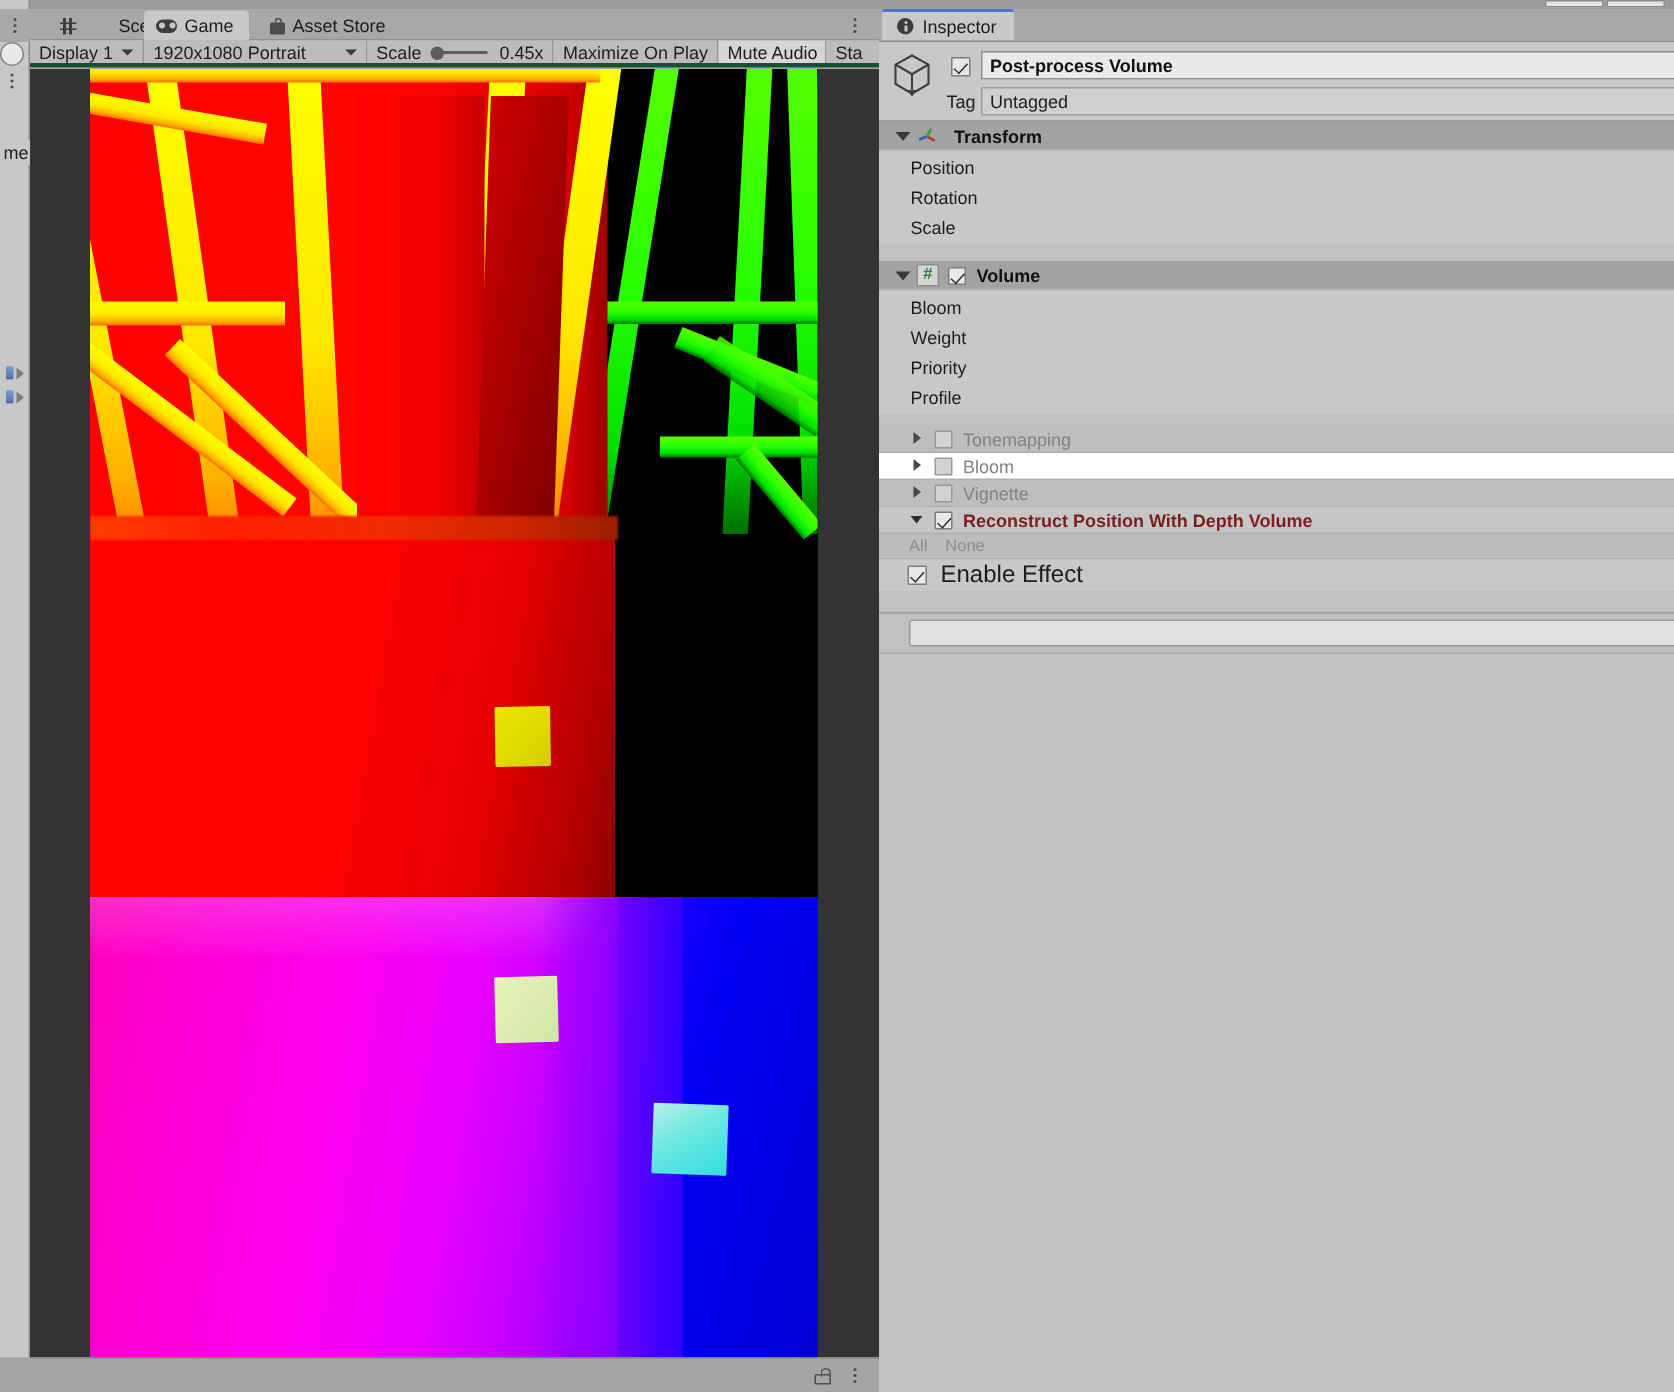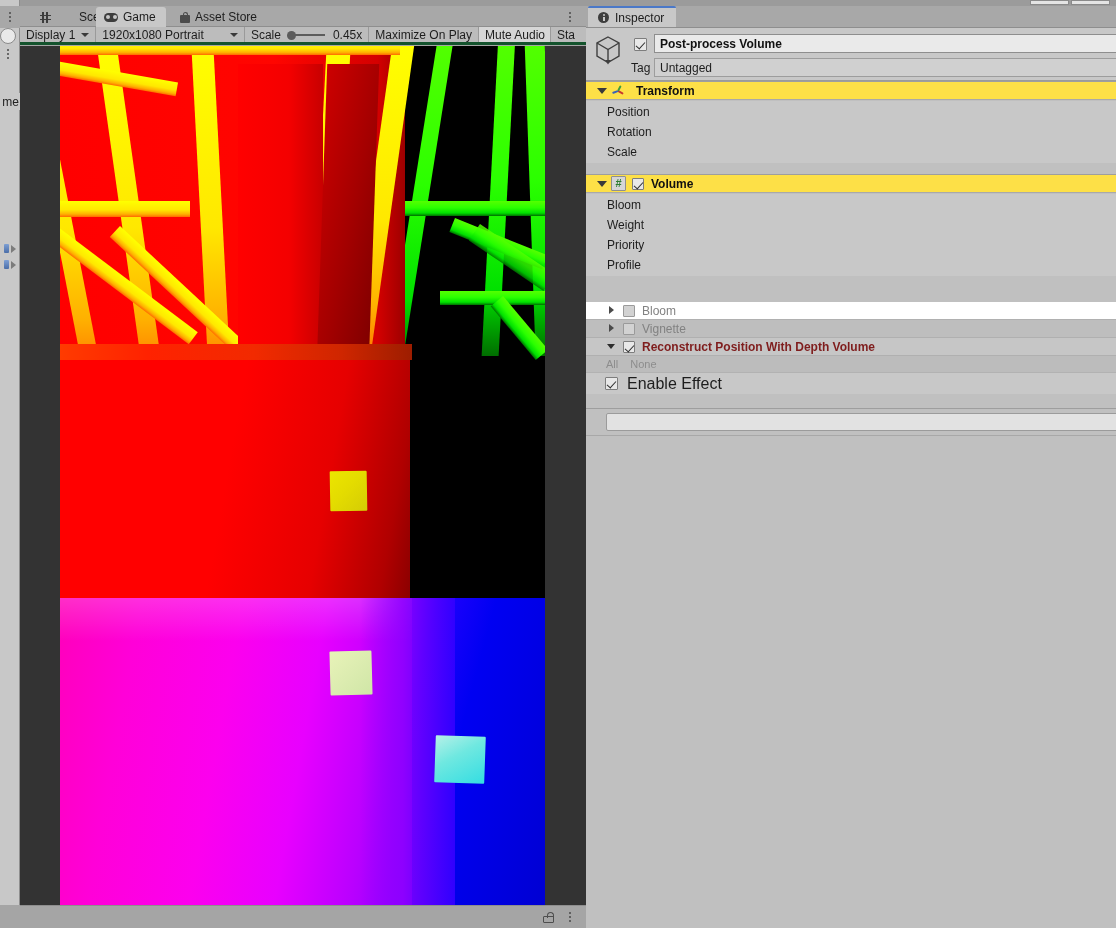--- a/index.html
+++ b/index.html
@@ -445,21 +445,21 @@
     background: #d0d0d0;
     border: 1px solid #9d9d9d;
     box-sizing: border-box;
     display: flex; align-items: center; padding-left: 5px;
     font-size: 12px; color: #1d1d1d;
   }
 
   
   .comp-header {
     position: absolute; left: 0; width: 530px; height: 19px;
-    background: #fde047;
+    background: #a3a3a3;
     border-top: 1px solid #9e9e9e;
     border-bottom: 1px solid #a9a9a9;
     box-sizing: border-box;
     display: flex; align-items: center;
     font-size: 12px; font-weight: bold; color: #111;
   }
   .foldout {
     width: 14px; height: 14px; margin-left: 9px;
     position: relative; flex: 0 0 auto;
   }
@@ -792,20 +792,25 @@
     <div class="prop-row" style="top:187px">
       <span class="prop-label">Weight</span>
     </div>
     <div class="prop-row" style="top:207px">
       <span class="prop-label">Priority</span>
     </div>
     <div class="prop-row" style="top:227px">
       <span class="prop-label">Profile</span>
     </div>
 
+    <div class="fx-row" style="top:256px;background:#bebebe">
+      <span class="foldout-sm closed"></span>
+      <span class="ck dim"></span>
+      <span class="fx-label">Tonemapping</span>
+    </div>
     <div class="fx-row" style="top:274px;background:#ffffff">
       <span class="foldout-sm closed"></span>
       <span class="ck dim"></span>
       <span class="fx-label">Bloom</span>
     </div>
     <div class="fx-row" style="top:292px;background:#bebebe">
       <span class="foldout-sm closed"></span>
       <span class="ck dim"></span>
       <span class="fx-label">Vignette</span>
     </div>

